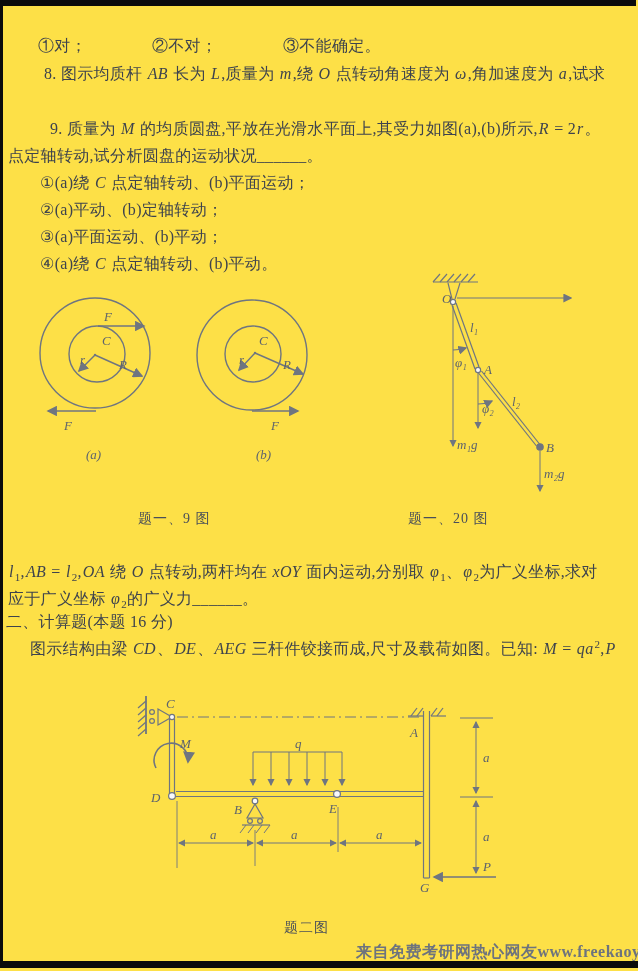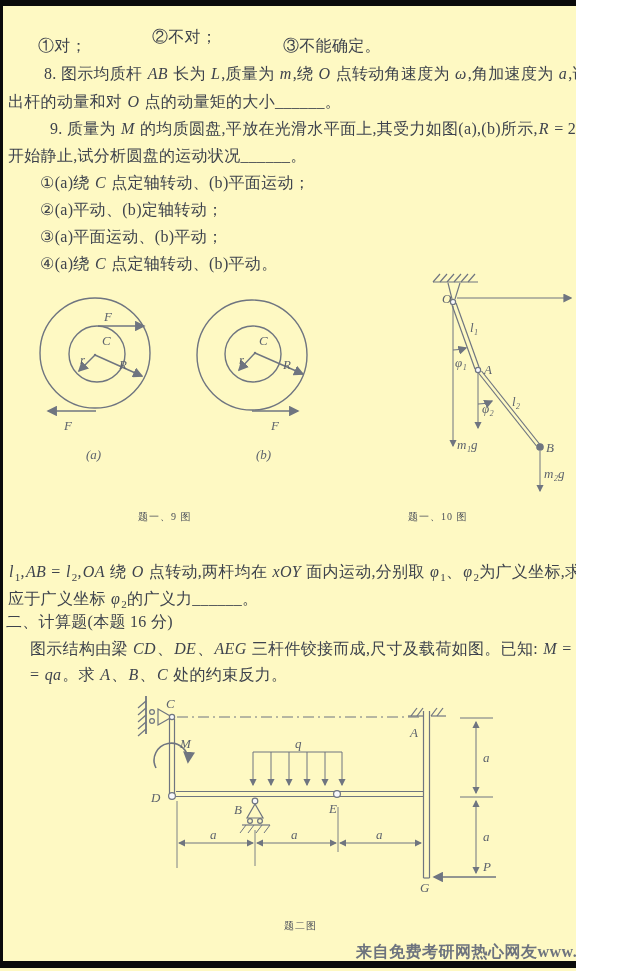--- a/index.html
+++ b/index.html
@@ -1,57 +1,55 @@
 <!DOCTYPE html>
 <html><head>
 <meta charset="utf-8">
 <style>
   html,body{margin:0;padding:0;background:#ffffff;}
-  #page{position:relative;width:576px;height:971px;background:#fef9c3;overflow:hidden;
+  #page{position:relative;width:638px;height:971px;background:#fde047;overflow:hidden;
         font-family:"Liberation Serif","DejaVu Serif",serif;color:#3e434d;}
   .border{position:absolute;background:#0b0b0b;}
   .tline{position:absolute;white-space:nowrap;font-size:16px;line-height:20px;letter-spacing:.3px;}
   .tline i{font-style:italic;padding:0 1px;margin-top:20px;}
   .tline sub,.tline sup{font-size:11px;}
-  .cap{position:absolute;white-space:nowrap;font-size:10px;color:#4a4f59;letter-spacing:1px;}
+  .cap{position:absolute;white-space:nowrap;font-size:14px;color:#4a4f59;letter-spacing:1px;}
   .wm{position:absolute;white-space:nowrap;font-size:16px;font-weight:600;color:#6d737e;letter-spacing:.5px;}
   svg{position:absolute;overflow:visible;}
   svg text{font-family:"Liberation Serif","DejaVu Serif",serif;font-style:italic;
            font-size:13px;fill:#5d636d;}
   .fig-stroke{stroke:#6f7580;fill:none;}
 </style>
 </head>
 <body>
 
 <div id="page">
 
   <div class="border" style="left:0;top:0;width:636px;height:6px;"></div>
   <div class="border" style="left:0;top:0;width:3px;height:968px;"></div>
   <div class="border" style="left:0;top:961px;width:638px;height:7px;"></div>
 
   <div class="tline" style="left:38px;top:36px;">①对；</div>
-  <div class="tline" style="left:152px;top:28px;font-family:Liberation Mono, monospace;">②不对；</div>
+  <div class="tline" style="left:152px;top:36px;">②不对；</div>
   <div class="tline" style="left:283px;top:36px;text-align:right;">③不能确定。</div>
 
   <div class="tline" style="left:44px;top:64px;">8. 图示均质杆 <i>AB</i> 长为 <i>L</i>,质量为 <i>m</i>,绕 <i>O</i> 点转动角速度为 <i>ω</i>,角加速度为 <i>a</i>,试求</div>
-  <div class="tline" style="left:8px;top:92px;">出杆的动量和对 <i>O</i> 点的动量矩的大小______。</div>
 
   <div class="tline" style="left:50px;top:119px;">9. 质量为 <i>M</i> 的均质圆盘,平放在光滑水平面上,其受力如图(a),(b)所示,<i>R</i> = 2<i>r</i>。</div>
-  <div class="tline" style="left:8px;top:146px;">开始静止,试分析圆盘的运动状况______。</div>
+  <div class="tline" style="left:8px;top:146px;">点定轴转动,试分析圆盘的运动状况______。</div>
   <div class="tline" style="left:40px;top:173px;">①(a)绕 <i>C</i> 点定轴转动、(b)平面运动；</div>
   <div class="tline" style="left:40px;top:200px;text-align:right;">②(a)平动、(b)定轴转动；</div>
   <div class="tline" style="left:40px;top:227px;">③(a)平面运动、(b)平动；</div>
   <div class="tline" style="left:40px;top:254px;">④(a)绕 <i>C</i> 点定轴转动、(b)平动。</div>
 
   <div class="tline" style="left:8px;top:562px;"><i>l</i><sub>1</sub>,<i>AB</i> = <i>l</i><sub>2</sub>,<i>OA</i> 绕 <i>O</i> 点转动,两杆均在 <i>xOY</i> 面内运动,分别取 <i>φ</i><sub>1</sub>、<i>φ</i><sub>2</sub>为广义坐标,求对</div>
   <div class="tline" style="left:8px;top:589px;">应于广义坐标 <i>φ</i><sub>2</sub>的广义力______。</div>
 
   <div class="tline" style="left:6px;top:612px;text-align:right;">二、计算题(本题 16 分)</div>
   <div class="tline" style="left:30px;top:634px;">图示结构由梁 <i>CD</i>、<i>DE</i>、<i>AEG</i> 三杆件铰接而成,尺寸及载荷如图。已知: <i>M</i> = <i>qa</i><sup>2</sup>,<i>P</i></div>
-  <div class="tline" style="left:30px;top:665px;">= <i>qa</i>。求 <i>A</i>、<i>B</i>、<i>C</i> 处的约束反力。</div>
 
   <svg width="0" height="0">
     <defs>
       <marker id="arr" viewBox="0 0 10 10" refX="8.5" refY="5" markerWidth="7.5" markerHeight="7.5" orient="auto-start-reverse">
         <path d="M0,0 L10,5 L0,10 z" fill="#6f7580"></path>
       </marker>
     </defs>
   </svg>
 
   <svg style="left:20px;top:285px;" width="320" height="190" viewBox="20 285 320 190">
@@ -117,21 +115,21 @@
     <text x="442" y="303">O</text>
     <text x="470" y="332">l₁</text>
     <text x="455" y="367">φ₁</text>
     <text x="484" y="374">A</text>
     <text x="482" y="413">φ₂</text>
     <text x="512" y="406">l₂</text>
     <text x="546" y="452">B</text>
     <text x="457" y="449">m₁g</text>
     <text x="544" y="478">m₂g</text>
   </svg>
-  <div class="cap" style="left:408px;top:510px;">题一、10 图</div>
+  <div class="cap" style="left:408px;top:510px;">题一、20 图</div>
 
   <svg style="left:105px;top:692px;" width="430" height="200" viewBox="105 692 430 200">
     <g class="fig-stroke" stroke-width="1.2">
 
       <line x1="146" y1="696" x2="146" y2="734" stroke-width="1.8"></line>
       <g>
         <line x1="146" y1="701" x2="138" y2="708"></line>
           <line x1="146" y1="708" x2="138" y2="715"></line>
         <line x1="146" y1="715" x2="138" y2="722"></line>
           <line x1="146" y1="722" x2="138" y2="729"></line>

